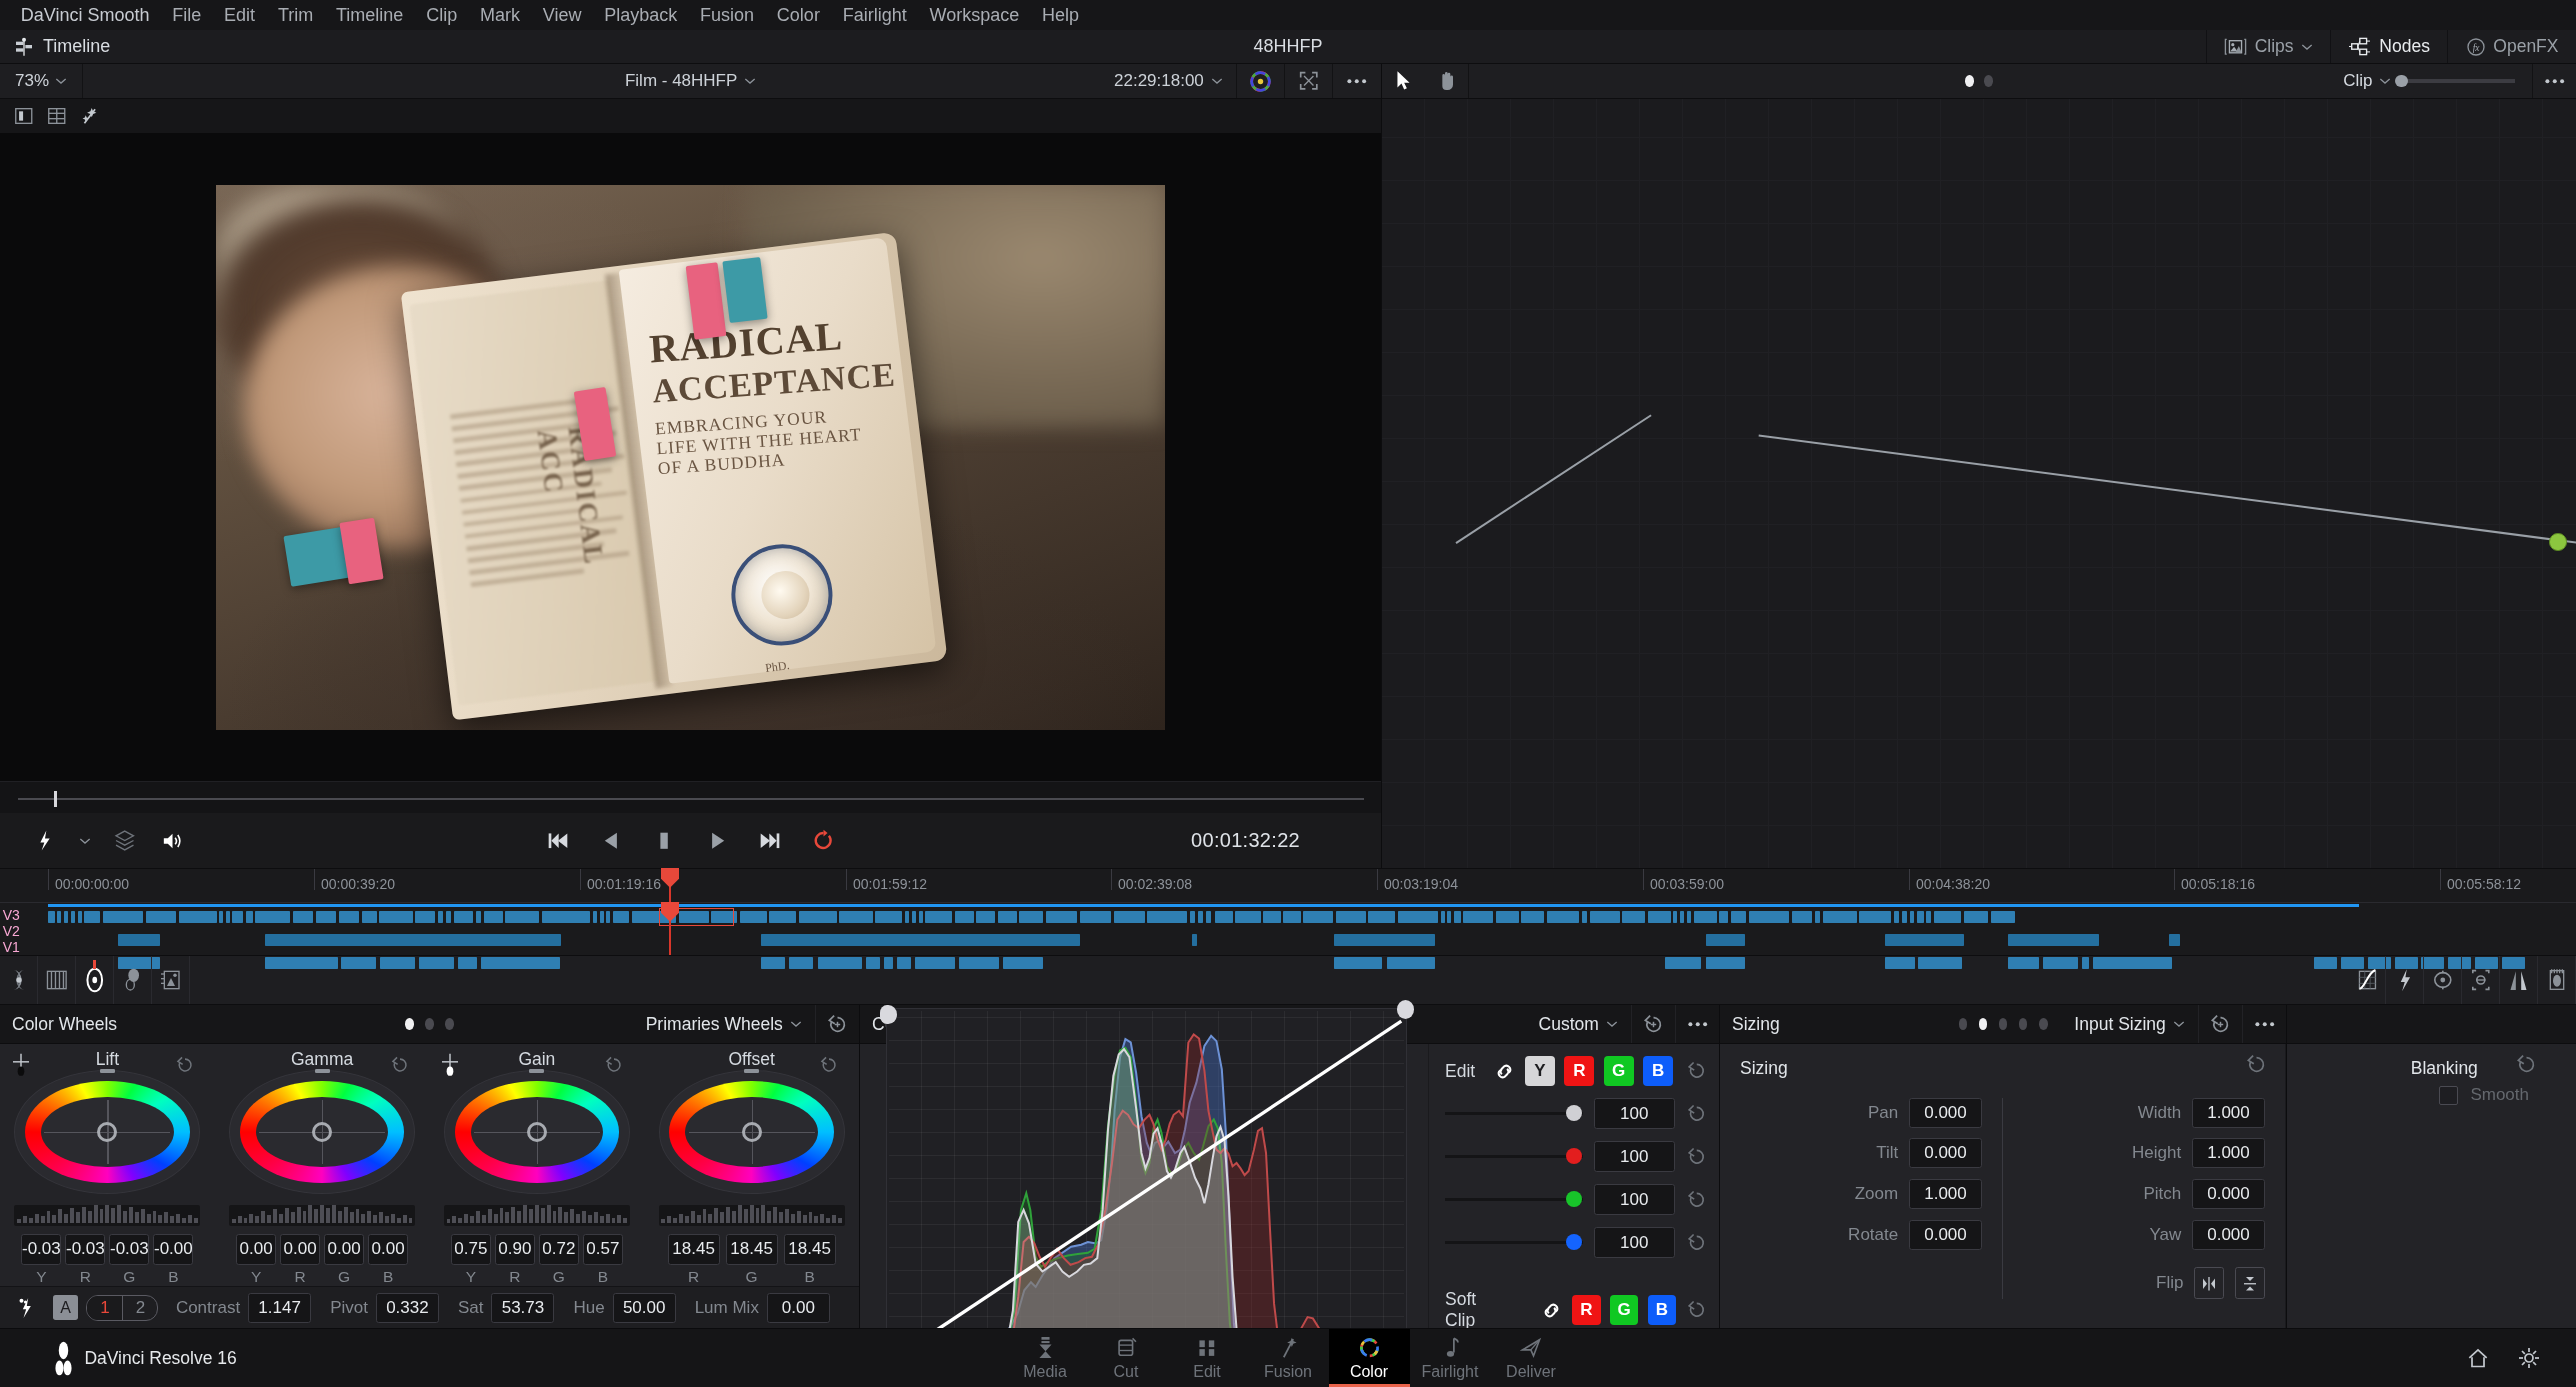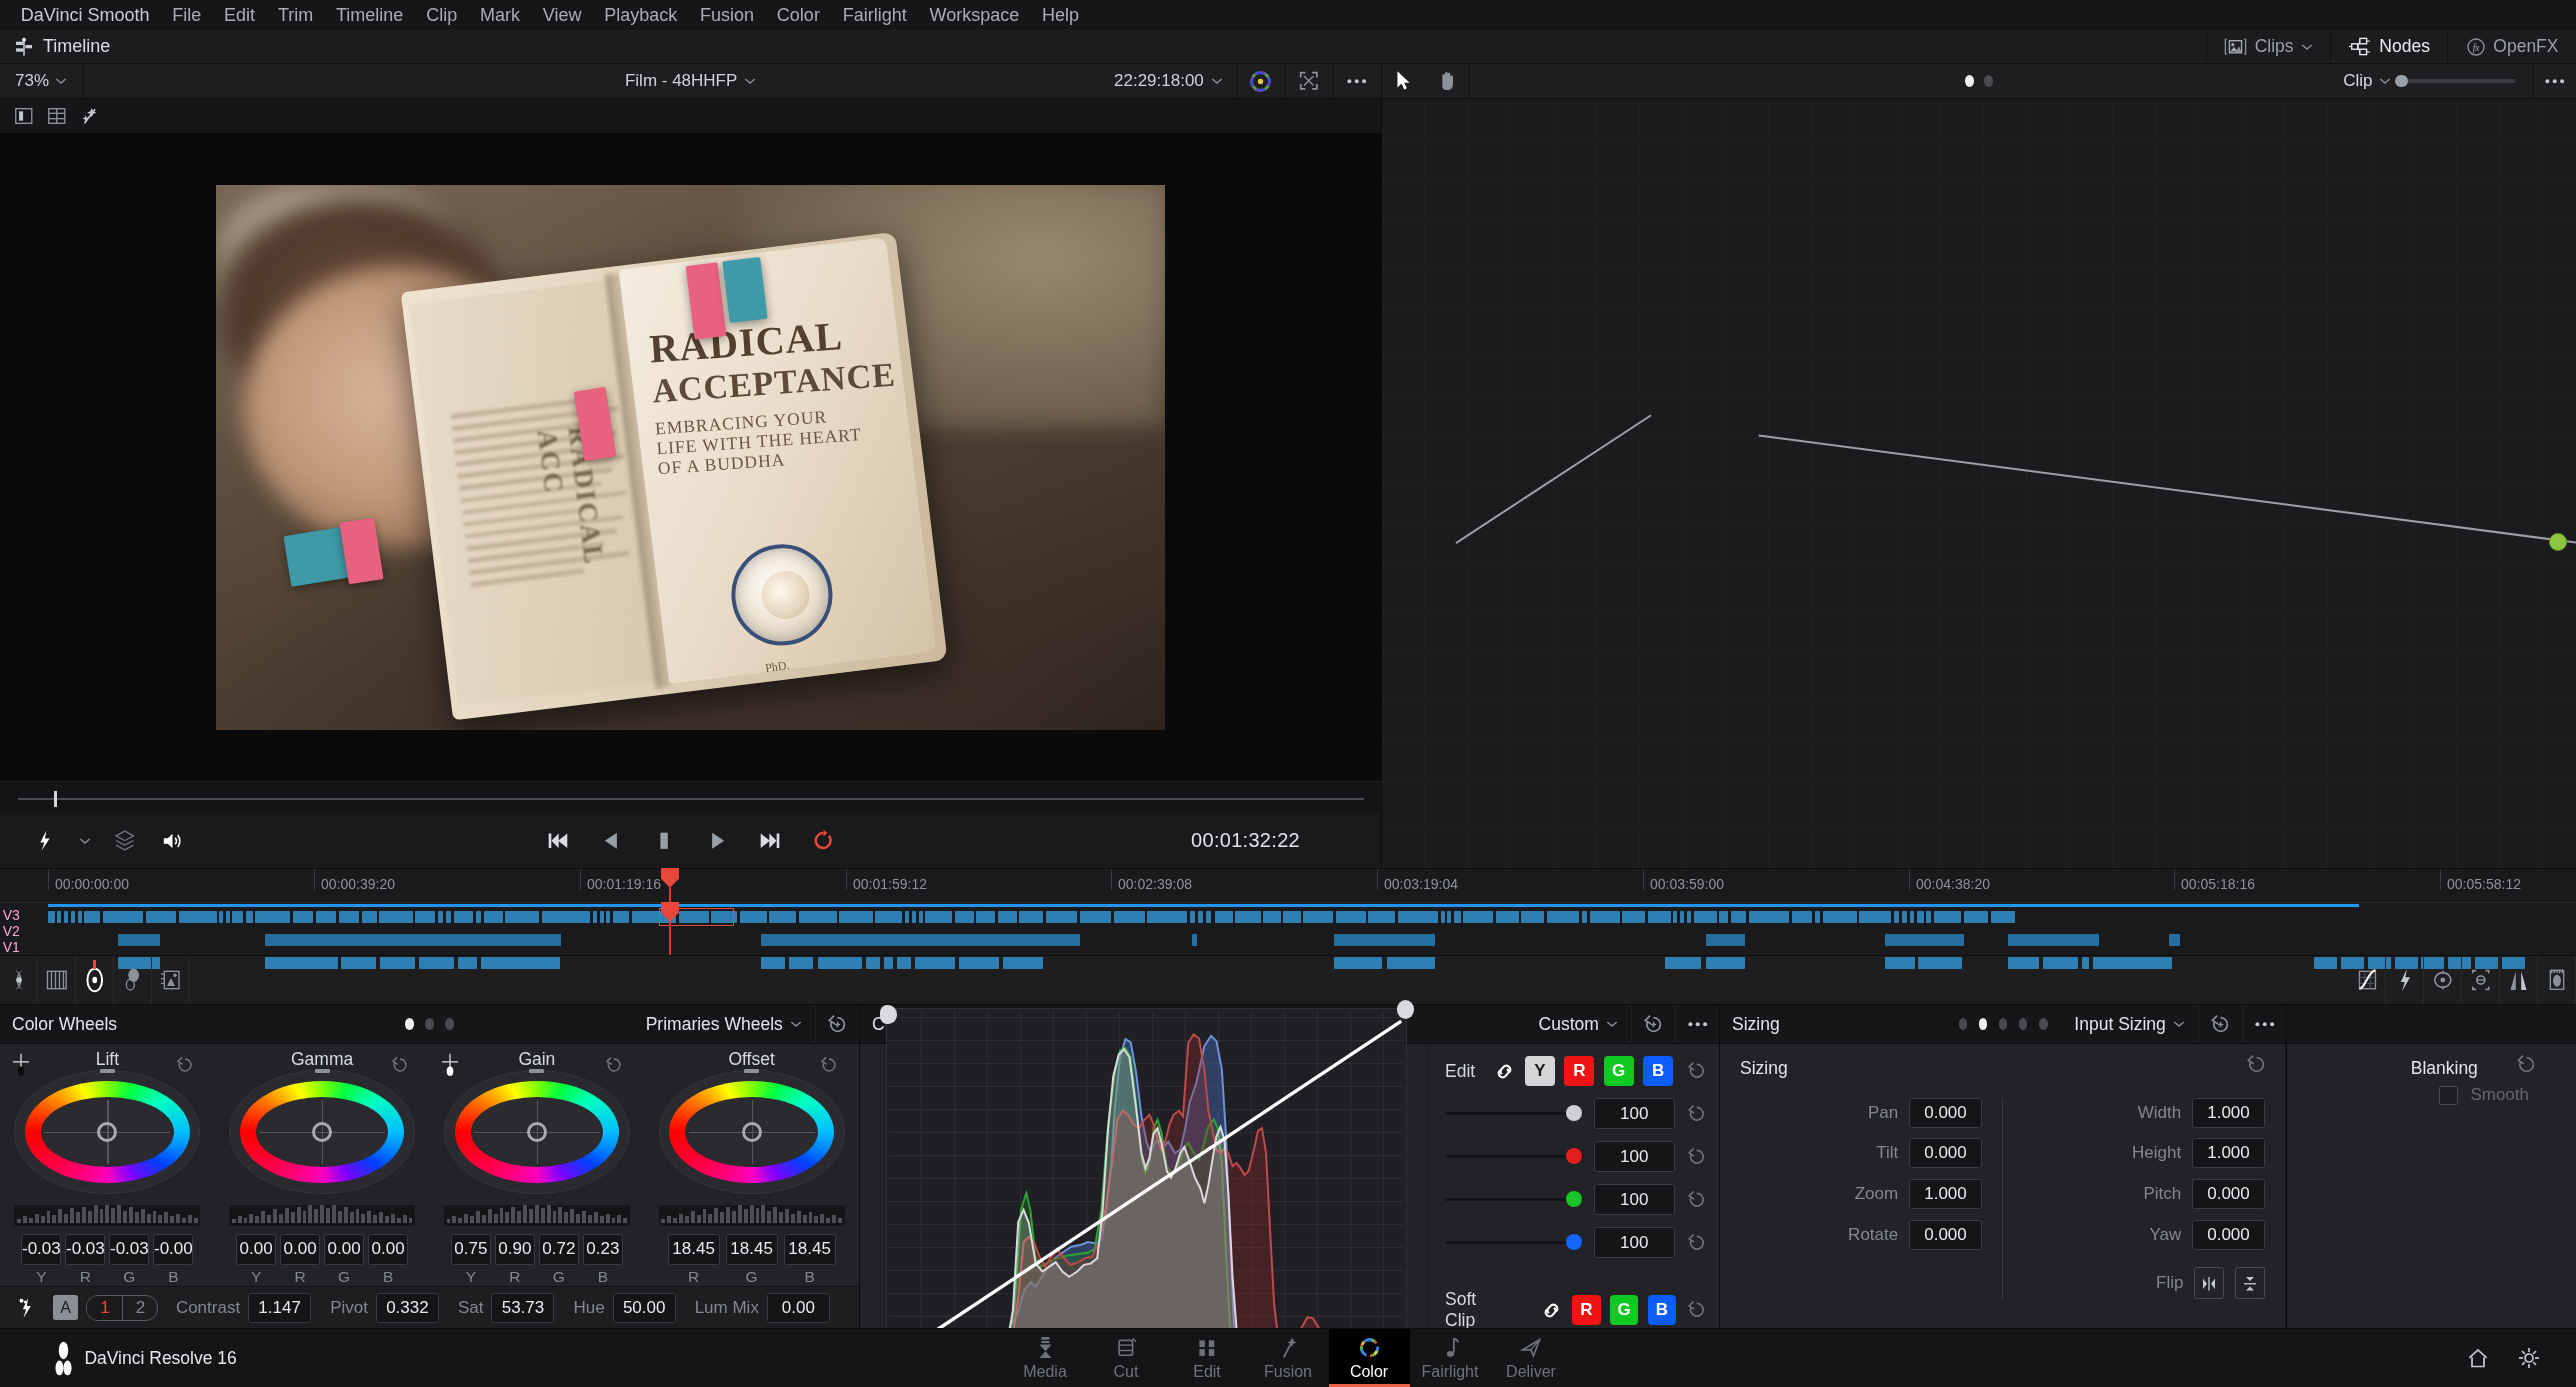--- a/index.html
+++ b/index.html
@@ -441,20 +441,21 @@
         <svg width="20" height="20" viewBox="0 0 30 30">
           <rect x="3" y="7" width="11" height="5" fill="#c9ced4"></rect>
           <rect x="3" y="17" width="11" height="5" fill="#c9ced4"></rect>
           <rect x="17" y="12" width="10" height="5" fill="#c9ced4"></rect>
           <line x1="15" y1="2" x2="15" y2="28" stroke="#e4e7ea" stroke-width="2"></line>
           <circle cx="15" cy="4" r="3" fill="#e4e7ea"></circle>
         </svg>
       </span>
       <span style="font-size:18px;color:#d9dde2;">Timeline</span>
     </div>
+    <div class="tb-title">48HHFP</div>
     <div class="tb-right">
       <div class="tb-btn">
         <span>
           <svg width="23" height="17.5" viewBox="0 0 34 26">
             <path d="M4 2 L2 2 L2 24 L4 24" stroke="#8c9299" stroke-width="2" fill="none"></path>
             <path d="M30 2 L32 2 L32 24 L30 24" stroke="#8c9299" stroke-width="2" fill="none"></path>
             <rect x="8" y="4" width="18" height="18" stroke="#a6acb3" stroke-width="2" fill="none"></rect>
             <circle cx="13" cy="10" r="2.4" fill="#a6acb3"></circle>
             <path d="M9 20 L15 13 L20 20 Z" fill="#a6acb3"></path>
             <path d="M17 21 L22 12 L26 21 Z" fill="#8c9299"></path>
@@ -1277,21 +1278,21 @@
                 </div>
               <div class="valcell">
                   <div class="valbox">0.90</div>
                   <div class="vallab">R</div>
                 </div>
               <div class="valcell">
                   <div class="valbox">0.72</div>
                   <div class="vallab">G</div>
                 </div>
               <div class="valcell">
-                  <div class="valbox">0.23</div>
+                  <div class="valbox">0.57</div>
                   <div class="vallab">B</div>
                 </div>
             </div>
           </div>
 
           <div class="cw-col">
             <div class="cw-label-row">
               <span class="cw-label">Offset</span>
               <span class="cw-reset">
                 <svg width="20" height="20" viewBox="0 0 34 34">

